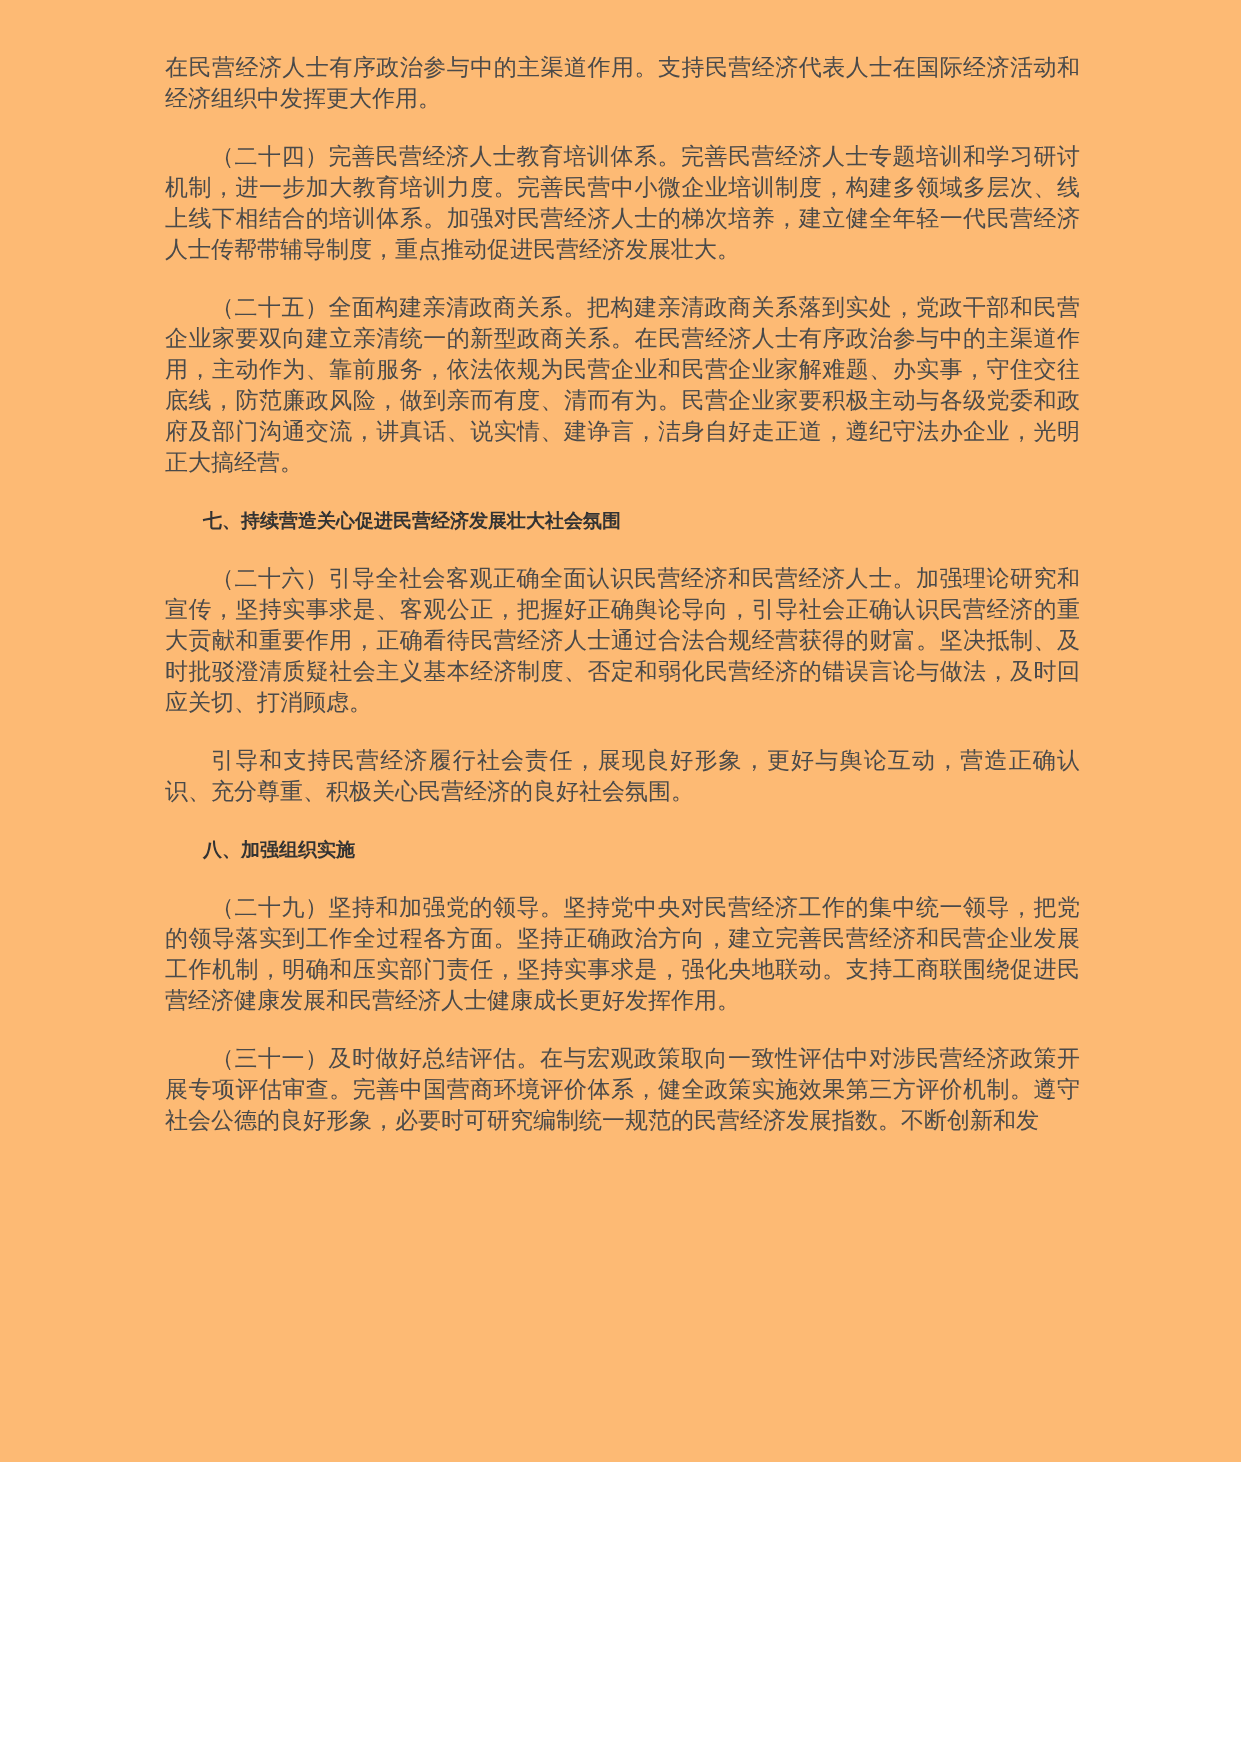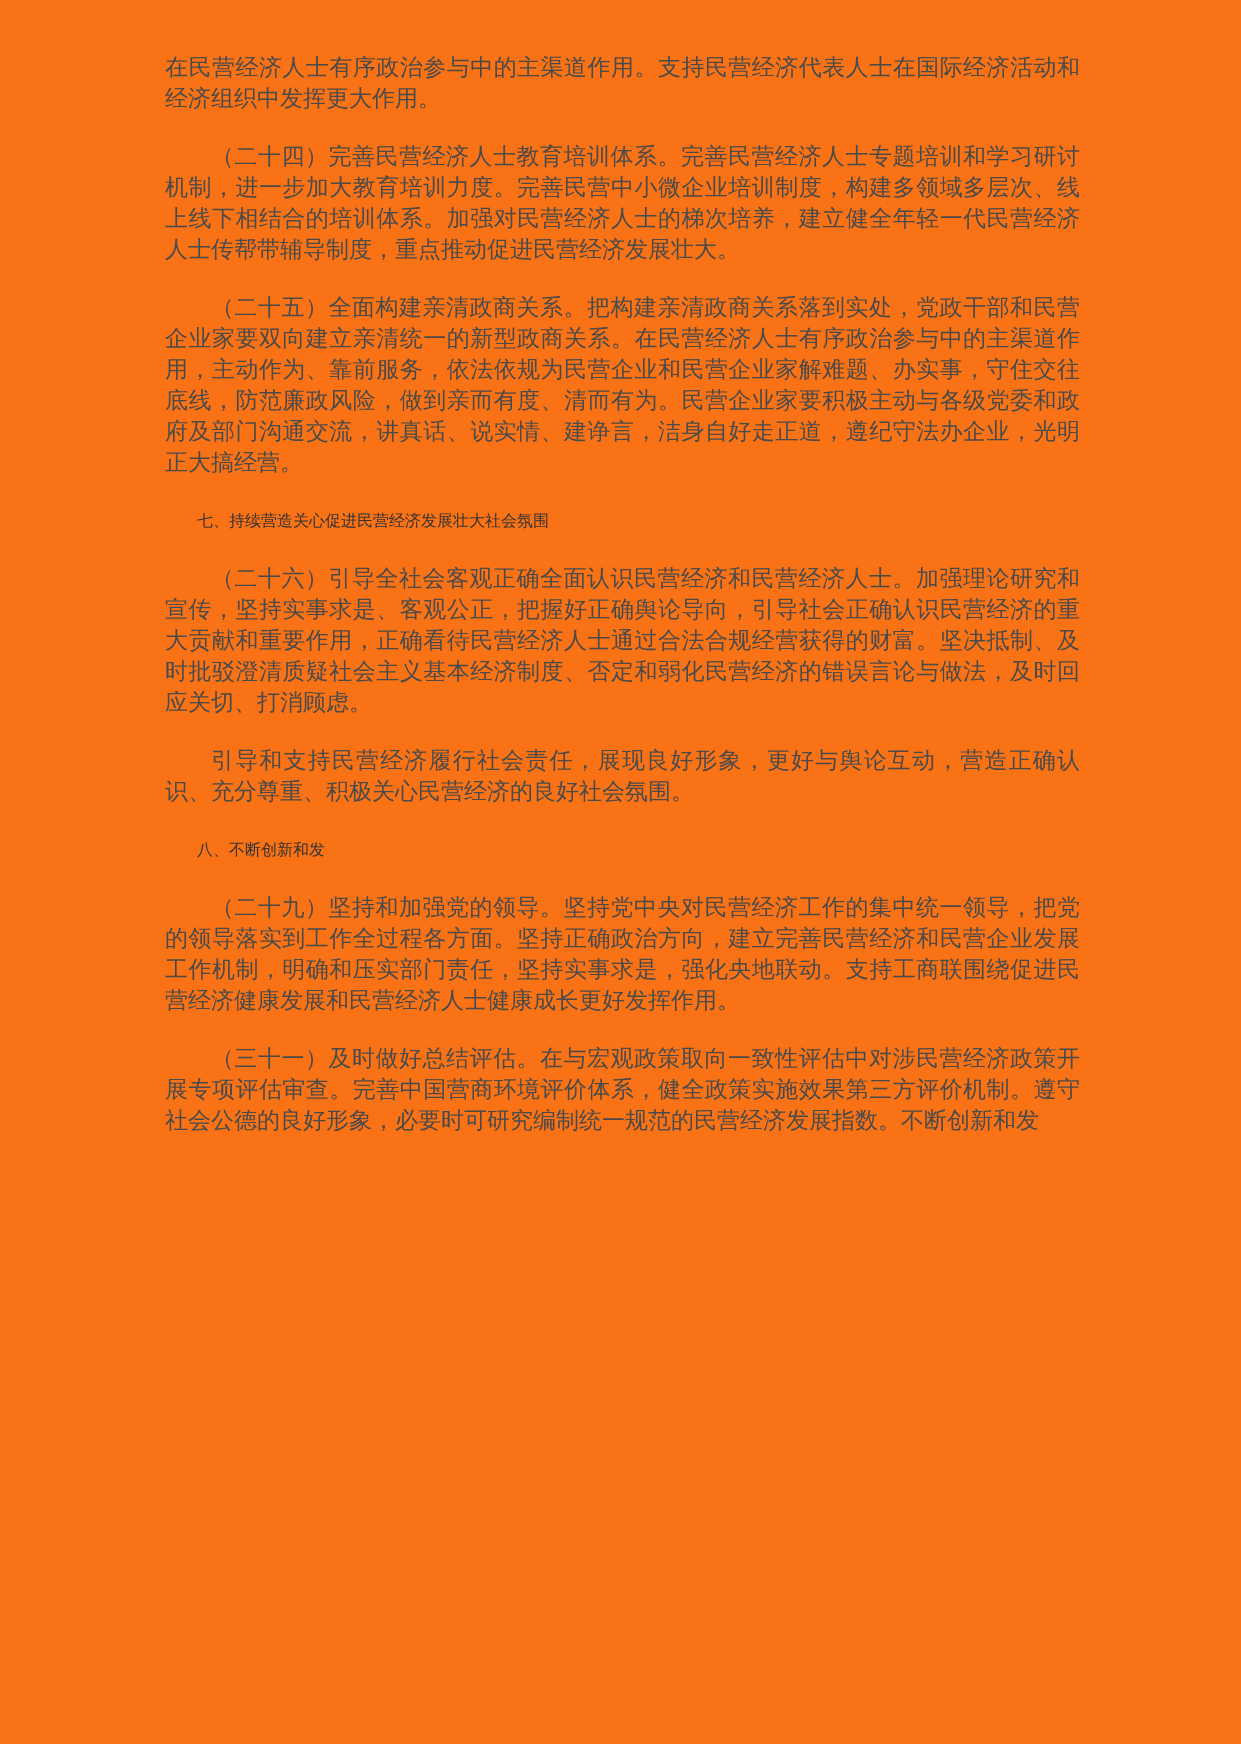--- a/index.html
+++ b/index.html
@@ -3,56 +3,56 @@
 <meta charset="utf-8">
 <style>
   html, body {
     margin: 0;
     padding: 0;
     background: #ffffff;
   }
   .page {
     position: relative;
     width: 1241px;
-    height: 1744px;
+    height: 1462px;
     box-sizing: border-box;
-    background: #f97316;
+    background: #fdba74;
     padding: 52px 161px 0 165px;
     overflow: hidden;
     font-family: "Liberation Serif", "DejaVu Serif", serif;
     color: #4a4a4a;
   }
   .para {
     font-size: 23px;
     line-height: 31px;
     text-align: justify;
     text-justify: inter-character;
     text-indent: 2em;
     margin: 0 0 27px 0;
     color: #4a4a4a;
   }
   .para.no-indent {
     text-indent: 0;
   }
   .heading {
     font-family: "Liberation Sans", "DejaVu Sans", sans-serif;
-    font-weight: normal;
-    font-size: 16px;
+    font-weight: bold;
+    font-size: 19px;
     line-height: 31px;
     text-indent: 2em;
     margin: 0 0 27px 0;
     color: #333333;
   }
 </style>
 </head>
 <body>
 
 <div class="page">
   <p class="para no-indent">在民营经济人士有序政治参与中的主渠道作用。支持民营经济代表人士在国际经济活动和经济组织中发挥更大作用。</p>
   <p class="para">（二十四）完善民营经济人士教育培训体系。完善民营经济人士专题培训和学习研讨机制，进一步加大教育培训力度。完善民营中小微企业培训制度，构建多领域多层次、线上线下相结合的培训体系。加强对民营经济人士的梯次培养，建立健全年轻一代民营经济人士传帮带辅导制度，重点推动促进民营经济发展壮大。</p>
   <p class="para">（二十五）全面构建亲清政商关系。把构建亲清政商关系落到实处，党政干部和民营企业家要双向建立亲清统一的新型政商关系。在民营经济人士有序政治参与中的主渠道作用，主动作为、靠前服务，依法依规为民营企业和民营企业家解难题、办实事，守住交往底线，防范廉政风险，做到亲而有度、清而有为。民营企业家要积极主动与各级党委和政府及部门沟通交流，讲真话、说实情、建诤言，洁身自好走正道，遵纪守法办企业，光明正大搞经营。</p>
   <h2 class="heading">七、持续营造关心促进民营经济发展壮大社会氛围</h2>
   <p class="para">（二十六）引导全社会客观正确全面认识民营经济和民营经济人士。加强理论研究和宣传，坚持实事求是、客观公正，把握好正确舆论导向，引导社会正确认识民营经济的重大贡献和重要作用，正确看待民营经济人士通过合法合规经营获得的财富。坚决抵制、及时批驳澄清质疑社会主义基本经济制度、否定和弱化民营经济的错误言论与做法，及时回应关切、打消顾虑。</p>
   <p class="para">引导和支持民营经济履行社会责任，展现良好形象，更好与舆论互动，营造正确认识、充分尊重、积极关心民营经济的良好社会氛围。</p>
-  <h2 class="heading">八、不断创新和发</h2>
+  <h2 class="heading">八、加强组织实施</h2>
   <p class="para">（二十九）坚持和加强党的领导。坚持党中央对民营经济工作的集中统一领导，把党的领导落实到工作全过程各方面。坚持正确政治方向，建立完善民营经济和民营企业发展工作机制，明确和压实部门责任，坚持实事求是，强化央地联动。支持工商联围绕促进民营经济健康发展和民营经济人士健康成长更好发挥作用。</p>
   <p class="para">（三十一）及时做好总结评估。在与宏观政策取向一致性评估中对涉民营经济政策开展专项评估审查。完善中国营商环境评价体系，健全政策实施效果第三方评价机制。遵守社会公德的良好形象，必要时可研究编制统一规范的民营经济发展指数。不断创新和发</p>
 </div>
 
 </body></html>

